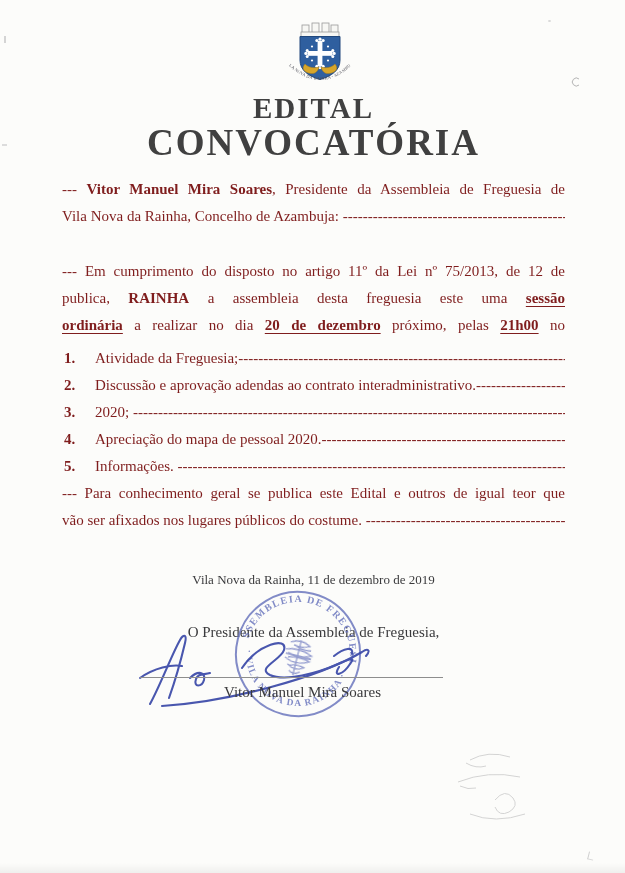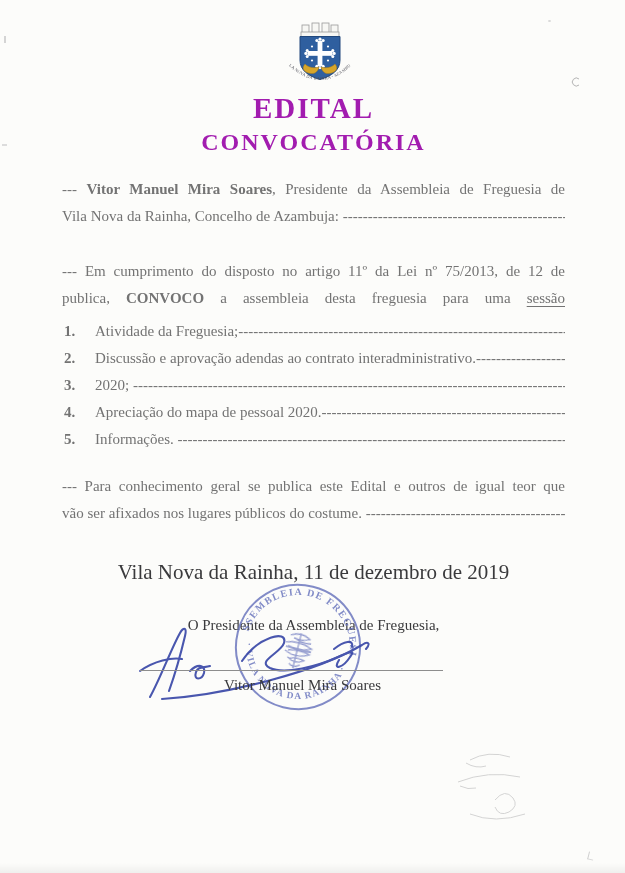--- a/index.html
+++ b/index.html
@@ -13,42 +13,42 @@
     content:""; position:absolute; left:0; right:0; bottom:0; height:10px;
     background:linear-gradient(to bottom, rgba(0,0,0,0), rgba(0,0,0,0.05));
     pointer-events:none;
   }
   .content{ position:absolute; top:0; left:62px; width:503px; }
 
   
   .arms{ position:absolute; left:287px; top:20px; width:66px; height:80px; }
 
   
-  .title{ margin-top:92px; text-align:center; font-weight:bold; color:#a21caf; }
+  .title{ margin-top:92px; text-align:center; font-weight:bold; color:#404040; }
   .title .t1{ font-size:29px; line-height:33px; letter-spacing:2px; }
-  .title .t2{ font-size:24px; line-height:35px; letter-spacing:2px; }
-
-  
-  .para{ font-size:15px; line-height:27px; color:#737373; }
+  .title .t2{ font-size:37px; line-height:35px; letter-spacing:2px; }
+
+  
+  .para{ font-size:15px; line-height:27px; color:#7f1d1d; }
   .jline{ text-align:justify; text-align-last:justify; height:27px; overflow:hidden; }
   .cline{ white-space:nowrap; overflow:hidden; height:27px; }
   .nline{ height:27px; }
   .b{ font-weight:bold; }
-  .bu{ font-weight:normal; text-decoration:underline; text-underline-offset:3px; }
+  .bu{ font-weight:bold; text-decoration:underline; text-underline-offset:3px; }
 
   .p1{ margin-top:16px; }
   .p2{ margin-top:28px; }
 
   .agenda{ margin-top:6px; }
   .li{ position:relative; padding-left:33px; }
   .li .num{ position:absolute; left:2px; top:0; font-weight:bold; line-height:27px; }
 
-  .closing{ margin-top:20px; }
-
-  .dateline{ margin-top:32px; text-align:center; font-size:21px; line-height:27px; }
+  .closing{ }
+
+  .dateline{ margin-top:32px; text-align:center; font-size:13px; line-height:27px; }
   .roleline{ margin-top:26px; text-align:center; font-size:15px; line-height:27px; }
 
   
   .sig-area{ position:relative; height:160px; }
   .stamp{
     position:absolute; left:168px; top:-60px; width:136px; height:136px;
     transform:rotate(14deg); opacity:.8; pointer-events:none;
   }
   .signature{ position:absolute; left:76px; top:-20px; width:340px; height:94px; }
   .sig-line{ position:absolute; left:78px; top:31px; width:303px; border-top:1px solid #8d8d8d; }
@@ -123,21 +123,22 @@
       <div class="t2">CONVOCATÓRIA</div>
     </div>
 
     <div class="para p1">
       <div class="jline"><span>--- </span><span class="b">Vitor Manuel Mira Soares</span><span>, Presidente da Assembleia de Freguesia de</span></div>
       <div class="cline">Vila Nova da Rainha, Concelho de Azambuja:  --------------------------------------------------------</div>
     </div>
 
     <div class="para p2">
       <div class="jline">--- Em cumprimento do disposto no artigo 11º da Lei nº 75/2013, de 12 de</div>
-      <div class="jline"><span>publica, </span><span class="b">CONVOCO</span><span> a assembleia desta freguesia para uma </span><span class="bu">sessão</span></div>
+      <div class="jline"><span>publica, </span><span class="b">RAINHA</span><span> a assembleia desta freguesia este uma </span><span class="bu">sessão</span></div>
+      <div class="jline"><span class="bu">ordinária</span><span> a realizar no dia </span><span class="bu">20 de dezembro</span><span> próximo, pelas </span><span class="bu">21h00</span><span> no</span></div>
     </div>
 
     <div class="para agenda">
       <div class="li">
         <span class="num">1.</span>
         <div class="cline">Atividade da Freguesia;--------------------------------------------------------------------------------</div>
       </div>
       <div class="li">
         <span class="num">2.</span>
         <div class="cline">Discussão e aprovação adendas ao contrato interadministrativo.------------------------------</div>

